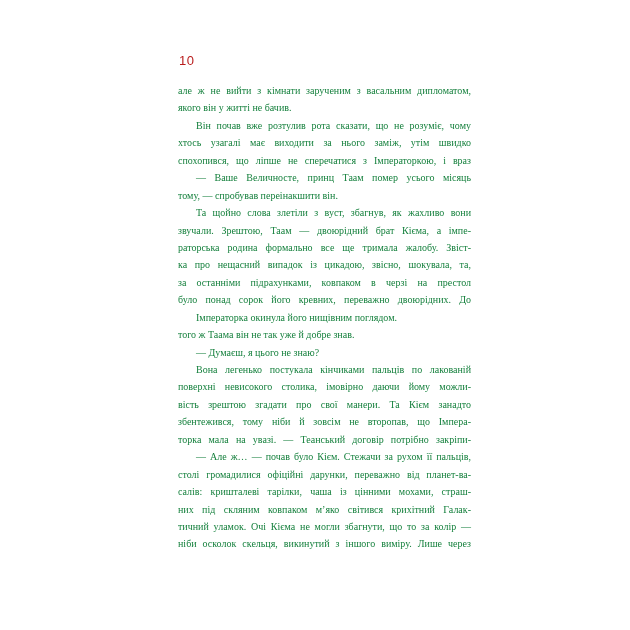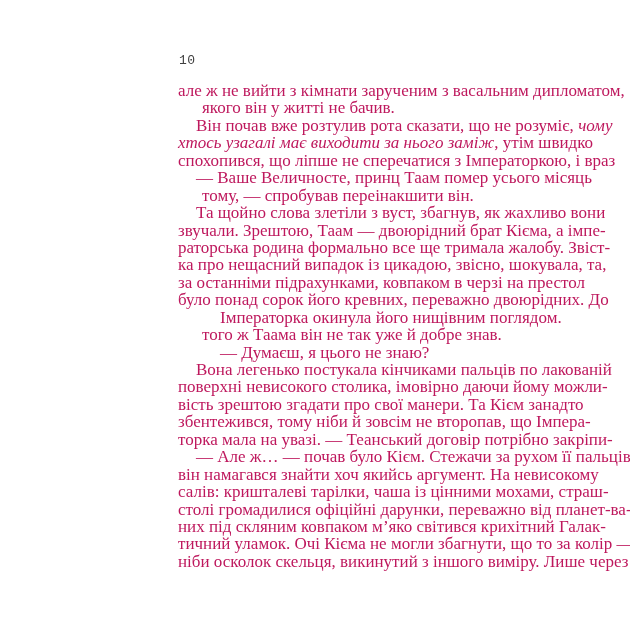--- a/index.html
+++ b/index.html
@@ -1,29 +1,29 @@
 <!DOCTYPE html>
 <html><head>
 <meta charset="utf-8">
 <style>
   html, body { margin:0; padding:0; background:#ffffff; }
   body { width:630px; height:630px; position:relative; overflow:hidden; }
   .page { position:absolute; left:0; top:0; width:630px; height:630px; background:#fff; }
   .page-number {
     position:absolute; left:179px; top:53px;
-    font-family:Liberation Mono, monospace; font-size:13px; color:#404040; letter-spacing:0.5px;
+    font-family:Liberation Sans, sans-serif; font-size:13px; color:#b91c1c; letter-spacing:0.5px;
   }
   .text-block {
     position:absolute; left:178px; top:82px; width:293px;
-    font-family:"Liberation Serif", serif; font-size:17px; line-height:17.45px; color:#be185d;
+    font-family:"Liberation Serif", serif; font-size:10px; line-height:17.45px; color:#15803d;
   }
   .line { display:block; white-space:nowrap; text-align:justify; text-align-last:justify; height:17.45px; }
-  .line.last { text-align-last:left;margin-left:24px; }
+  .line.last { text-align-last:left; }
   .line.indent { padding-left:18px; }
-  .it { font-style:italic; }
+  .it { }
 </style>
 </head>
 <body>
 
 <div class="page">
   <div class="page-number">10</div>
   <div class="text-block" id="text-block">
       <span class="line">але ж не вийти з кімнати зарученим з васальним дипломатом,</span>
       <span class="line last">якого він у житті не бачив.</span>
       <span class="line indent"><span>Він почав вже розтулив рота сказати, що не розуміє, </span><span class="it">чому</span></span>
@@ -39,20 +39,19 @@
       <span class="line">було понад сорок його кревних, переважно двоюрідних. До</span>
       <span class="line indent last">Імператорка окинула його нищівним поглядом.</span>
       <span class="line last">того ж Таама він не так уже й добре знав.</span>
       <span class="line indent last">— Думаєш, я цього не знаю?</span>
       <span class="line indent">Вона легенько постукала кінчиками пальців по лакованій</span>
       <span class="line">поверхні невисокого столика, імовірно даючи йому можли-</span>
       <span class="line">вість зрештою згадати про свої манери. Та Кієм занадто</span>
       <span class="line">збентежився, тому ніби й зовсім не второпав, що Імпера-</span>
       <span class="line">торка мала на увазі. — Теанський договір потрібно закріпи-</span>
       <span class="line indent">— Але ж… — почав було Кієм. Стежачи за рухом її пальців,</span>
-      <span class="line">він намагався знайти хоч якийсь аргумент. На невисокому</span>
+      <span class="line">столі громадилися офіційні дарунки, переважно від планет-ва-</span>
       <span class="line">салів: кришталеві тарілки, чаша із цінними мохами, страш-</span>
-      <span class="line">столі громадилися офіційні дарунки, переважно від планет-ва-</span>
       <span class="line">них під скляним ковпаком м’яко світився крихітний Галак-</span>
       <span class="line">тичний уламок. Очі Кієма не могли збагнути, що то за колір —</span>
       <span class="line">ніби осколок скельця, викинутий з іншого виміру. Лише через</span>
     </div>
 </div>
 
 </body></html>

